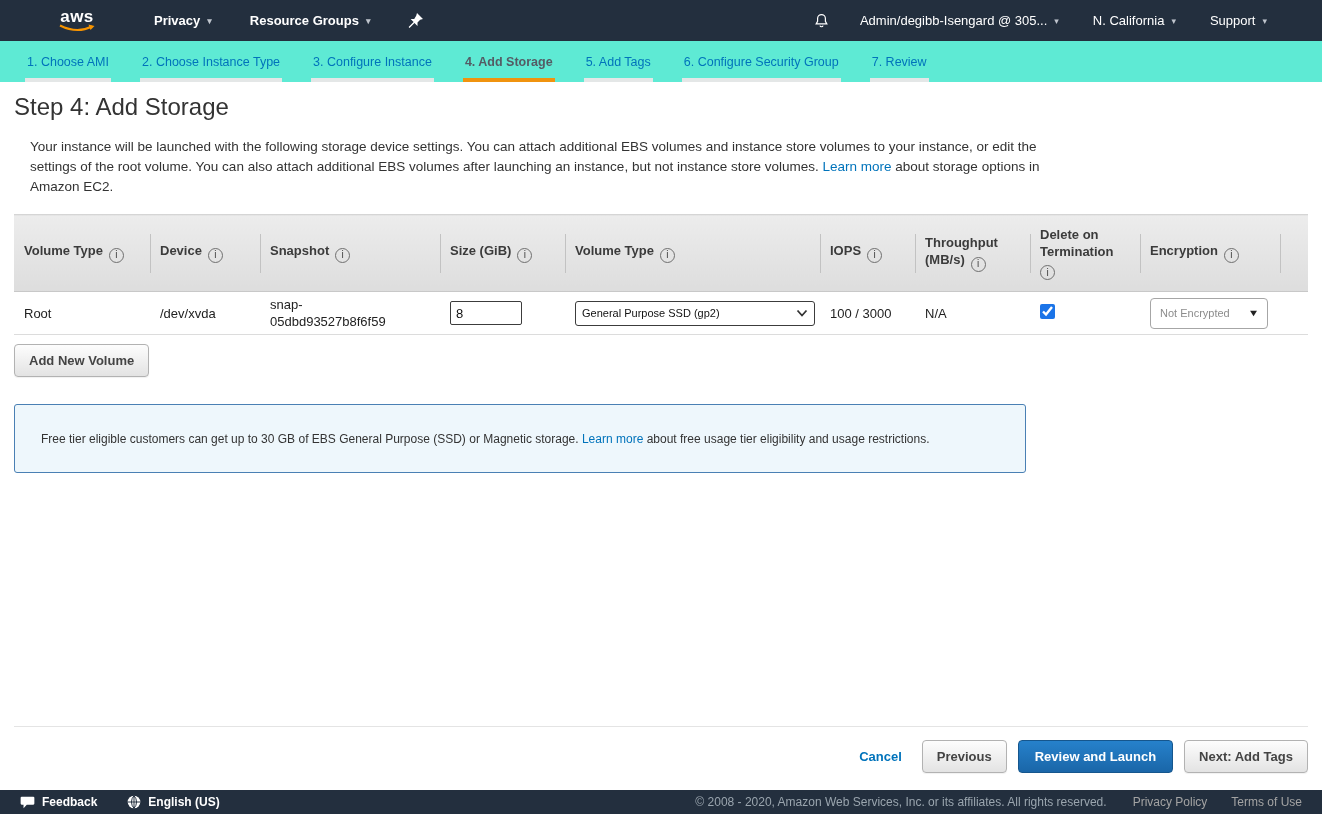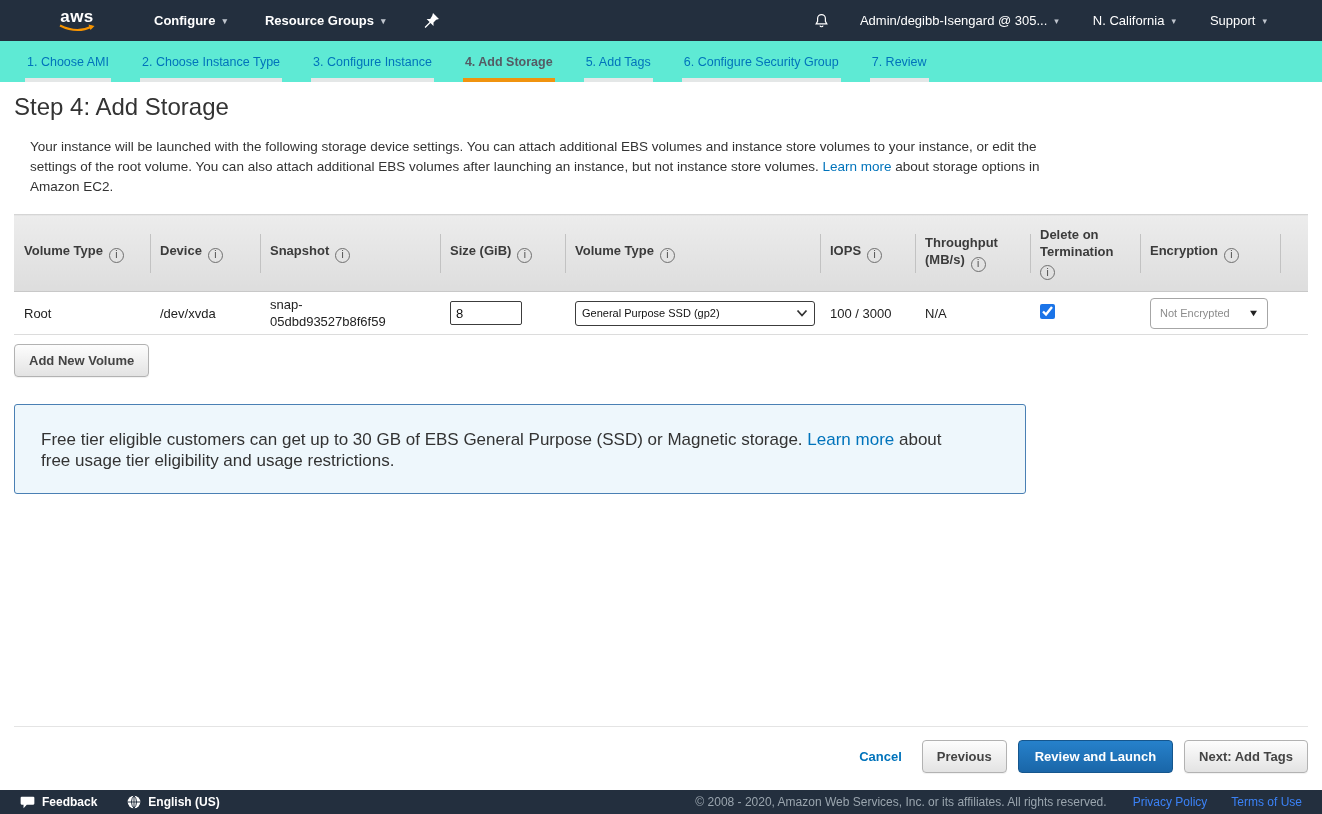--- a/index.html
+++ b/index.html
@@ -95,21 +95,21 @@
     font-family:"Liberation Sans",sans-serif; font-size:13px; font-weight:bold; color:#444;
     padding:8px 14px; cursor:pointer; box-shadow:0 1px 1px rgba(0,0,0,.06);
   }
   .add-volume { margin:9px 0 0 0; }
 
   
   .free-tier {
     margin-top:27px; width:1012px; background:#eef7fc; border:1px solid #4a80b4;
     border-radius:3px; padding:24px 26px 22px 26px;
   }
-  .free-tier p { margin:0; font-size:17px; line-height:21px; color:#333; max-width:930px; }
+  .free-tier p { margin:0; font-size:12px; line-height:21px; color:#333; max-width:930px; }
 
   
   .action-bar {
     position:absolute; top:726px; left:14px; right:14px;
     border-top:1px solid #e4e4e4; padding-top:13px;
     display:flex; justify-content:flex-end; align-items:center;
   }
   .cancel-link { font-size:13px; font-weight:bold; color:#0073bb; margin-right:20px; cursor:pointer; text-decoration:none; }
   .action-bar .gray-btn { margin-left:11px; }
   .primary-btn {
@@ -121,36 +121,36 @@
   
   .footer {
     position:absolute; left:0; right:0; bottom:0; height:24px; background:#232f3e;
     display:flex; align-items:center; padding:12px 20px; font-size:12px; color:#fff;
   }
   .footer-left { display:flex; align-items:center; gap:8px; }
   .footer-item { display:flex; align-items:center; gap:7px; font-weight:bold; cursor:pointer; }
   .footer-item + .footer-item { margin-left:22px; }
   .footer-spacer { flex:1; }
   .copyright { color:#9aa5ae; font-weight:normal; margin-right:26px; }
-  .footer-link { color:#3b82f6; text-decoration:none; cursor:pointer; margin-left:0; }
+  .footer-link { color:#a3a3a3; text-decoration:none; cursor:pointer; margin-left:0; }
   .footer-link + .footer-link { margin-left:24px; }
 </style>
 </head>
 <body>
 
 <div class="topnav">
   <div class="logo">
     <span class="logo-text">aws</span>
     <svg width="38" height="9" viewBox="0 0 38 9">
       <path d="M2 1.5 Q19 10 34 2.5" stroke="#f79400" stroke-width="2" fill="none"></path>
       <path d="M30.5 0.5 L36.5 2 L32.5 6 Z" fill="#f79400"></path>
     </svg>
   </div>
   <div class="nav-item">
-    <span>Configure</span>
+    <span>Privacy</span>
     <span class="nav-caret">▾</span>
   </div>
   <div class="nav-item">
     <span>Resource Groups</span>
     <span class="nav-caret">▾</span>
   </div>
   <div class="nav-item pin">
     <svg width="15" height="16" viewBox="0 0 15 16">
       <path d="M9 0 L15 6 L12.2 6.8 L9.5 9.5 L9.5 13 L6.5 10 L1.5 15 L0.6 14.1 L5.6 9.1 L2.6 6.1 L6.2 6.1 L8.2 2.8 Z" fill="#fff"></path>
     </svg>

